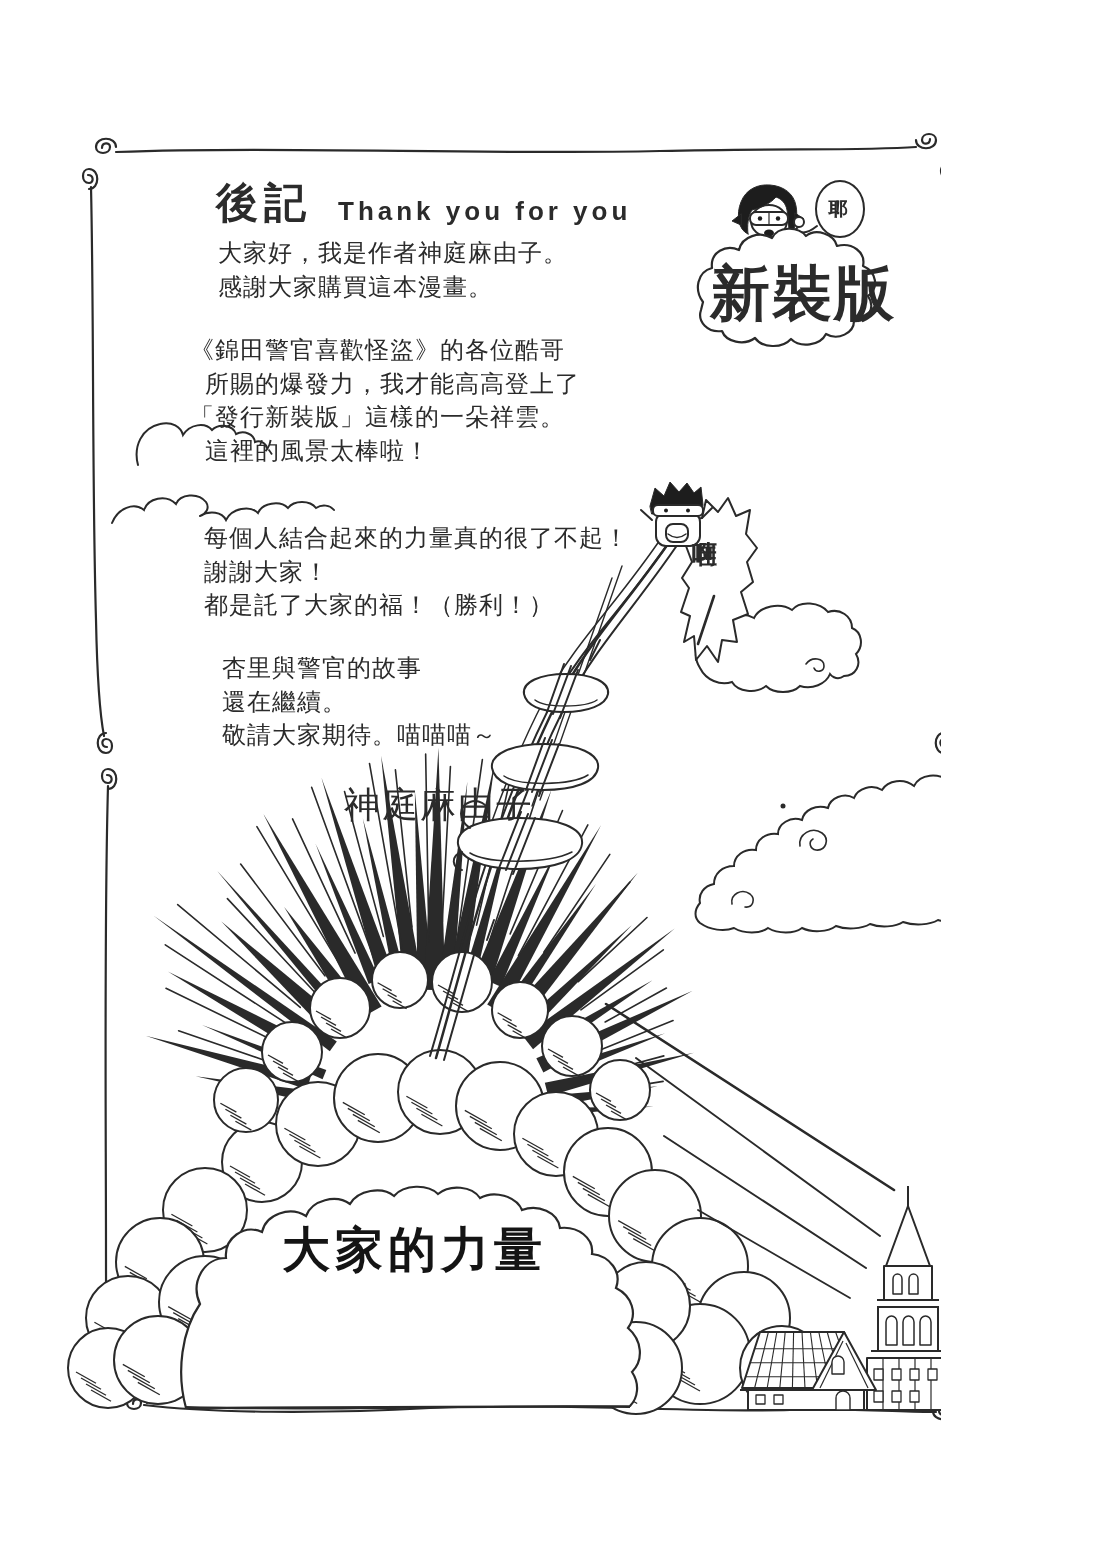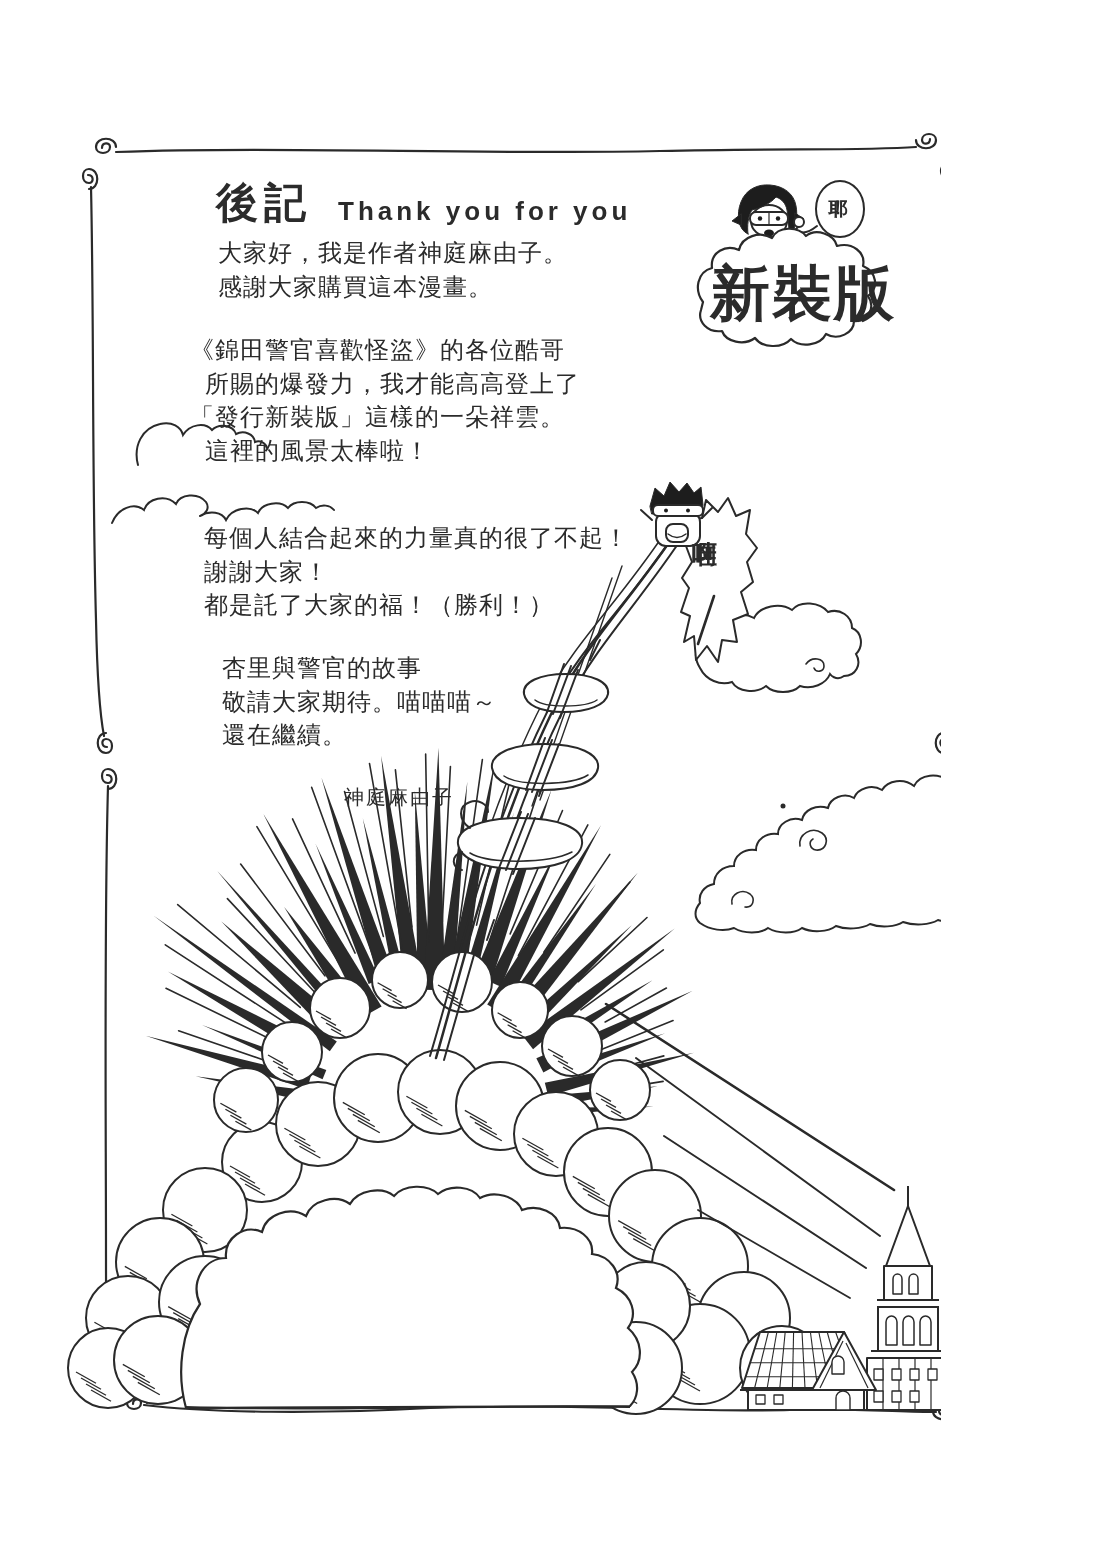--- a/index.html
+++ b/index.html
@@ -10,21 +10,21 @@
   .para{position:absolute;font-size:24px;line-height:33.5px;font-weight:500;letter-spacing:1px;}
   .para div{white-space:nowrap;}
   .hang{margin-left:-15px;}
   .v{writing-mode:vertical-rl;text-orientation:upright;}
   #title{left:216px;top:182px;font-size:42px;font-weight:700;letter-spacing:6px;}
   #subtitle{left:338px;top:198px;font-size:26px;font-weight:600;letter-spacing:4px;}
   #p1{left:218px;top:236px;}
   #p2{left:205px;top:333px;}
   #p3{left:204px;top:521px;}
   #p4{left:222px;top:651px;}
-  #signature{left:344px;top:787px;font-size:20px;font-weight:500;letter-spacing:2px;}
+  #signature{left:344px;top:787px;font-size:36px;font-weight:500;letter-spacing:2px;}
   #cloud-label{left:710px;top:264px;width:150px;text-align:center;font-size:60px;font-weight:600;letter-spacing:2px;}
   #cloud-speech{left:829px;top:186px;font-size:19px;font-weight:600;letter-spacing:1px;}
   #flying-shout{left:692px;top:520px;font-size:25px;font-weight:600;letter-spacing:2px;}
   #side-note{left:954px;top:248px;font-size:17px;letter-spacing:2px;color:#3a3a3a;}
   #explosion-caption{left:282px;top:1226px;font-size:48px;font-weight:900;letter-spacing:5px;color:#141414;}
 </style>
 </head>
 <body>
 
 <div id="page">
@@ -426,23 +426,24 @@
 </div>
 
 <div class="para" id="p3">
   <div>每個人結合起來的力量真的很了不起！</div>
   <div>謝謝大家！</div>
   <div>都是託了大家的福！（勝利！）</div>
 </div>
 
 <div class="para" id="p4">
   <div>杏里與警官的故事</div>
+  <div>還在繼續。</div>
   <div>敬請大家期待。喵喵喵～</div>
-  <div>還在繼續。</div>
 </div>
 
 <div class="t" id="signature">神庭麻由子</div>
 <div class="t" id="cloud-label">新裝版</div>
 <div class="t v" id="cloud-speech">耶！</div>
 <div class="t v" id="flying-shout">哇啊</div>
 <div class="t v" id="side-note">※此為日本的情況。</div>
+<div class="t" id="explosion-caption">大家的力量</div>
 
 </div>
 
 </body></html>

